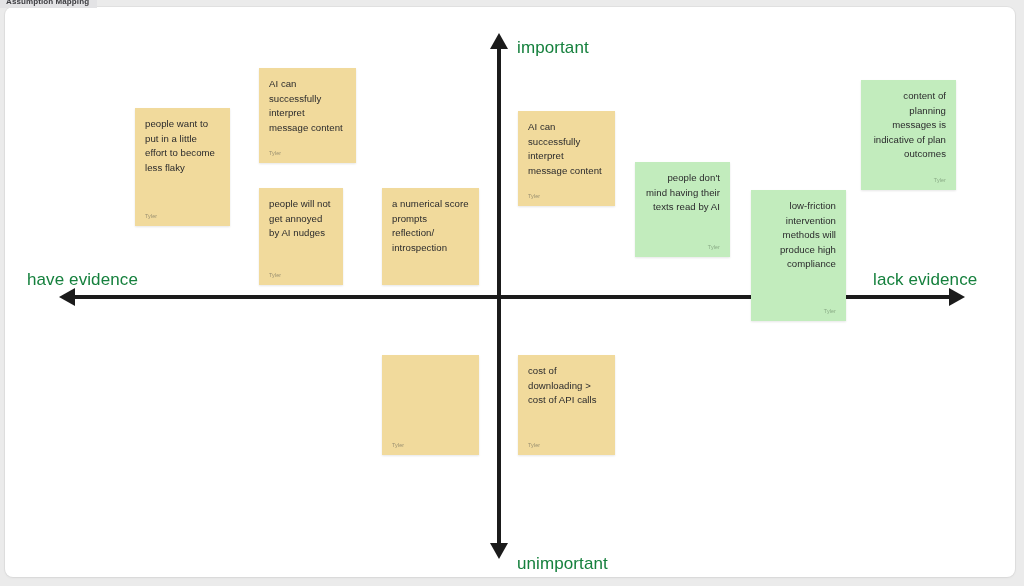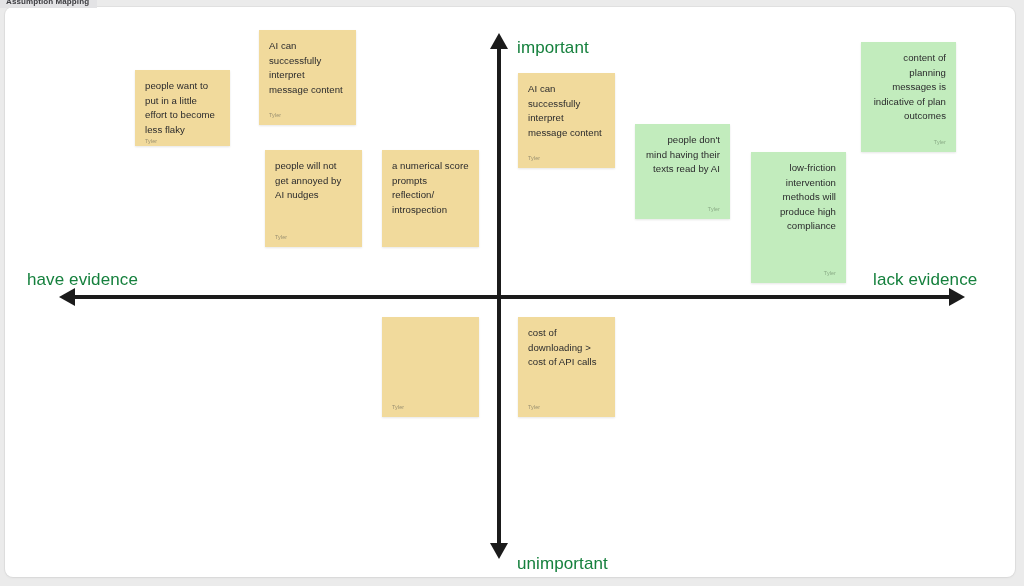--- a/index.html
+++ b/index.html
@@ -122,20 +122,21 @@
   
   .note {
     position: absolute;
     box-sizing: border-box;
     padding: 9px 10px 6px 10px;
     display: flex;
     flex-direction: column;
     justify-content: flex-start;
     box-shadow: 0 1px 2px rgba(0,0,0,0.10);
     overflow: hidden;
+    margin-top: 38px;
   }
   .note.yellow { background: #f1da9c; }
   .note.green  { background: #c2ecbd; text-align: right; }
 
   .note-text {
     font-size: 9.6px;
     line-height: 14.6px;
     color: #2a2a2c;
     letter-spacing: .05px;
     flex: 0 0 auto;
@@ -167,29 +168,29 @@
     <div class="arrow arrow-down"></div>
     <div class="arrow arrow-left"></div>
     <div class="arrow arrow-right"></div>
 
     <div class="axis-label lbl-important">important</div>
     <div class="axis-label lbl-unimportant">unimportant</div>
     <div class="axis-label lbl-have">have evidence</div>
     <div class="axis-label lbl-lack">lack evidence</div>
 
     <div id="notes-layer">
-        <div class="note yellow" style="left: 130px; top: 63px; width: 95px; height: 76px;">
+        <div class="note yellow" style="left: 130px; top: 63px; width: 95px; height: 118px;">
           <div class="note-text">people want to put in a little effort to become less flaky</div>
           <div class="note-author">Tyler</div>
         </div>
         <div class="note yellow" style="left: 254px; top: 23px; width: 97px; height: 95px;">
           <div class="note-text">AI can successfully interpret message content</div>
           <div class="note-author">Tyler</div>
         </div>
-        <div class="note yellow" style="left: 260px; top: 143px; width: 97px; height: 97px;">
+        <div class="note yellow" style="left: 254px; top: 143px; width: 84px; height: 97px;">
           <div class="note-text">people will not get annoyed by AI nudges</div>
           <div class="note-author">Tyler</div>
         </div>
         <div class="note yellow" style="left: 377px; top: 143px; width: 97px; height: 97px; gap: 32px;">
           <div class="note-text">a numerical score prompts reflection/ introspection</div>
           <div class="note-author">Tyler</div>
         </div>
         <div class="note yellow" style="left: 513px; top: 66px; width: 97px; height: 95px;">
           <div class="note-text">AI can successfully interpret message content</div>
           <div class="note-author">Tyler</div>

